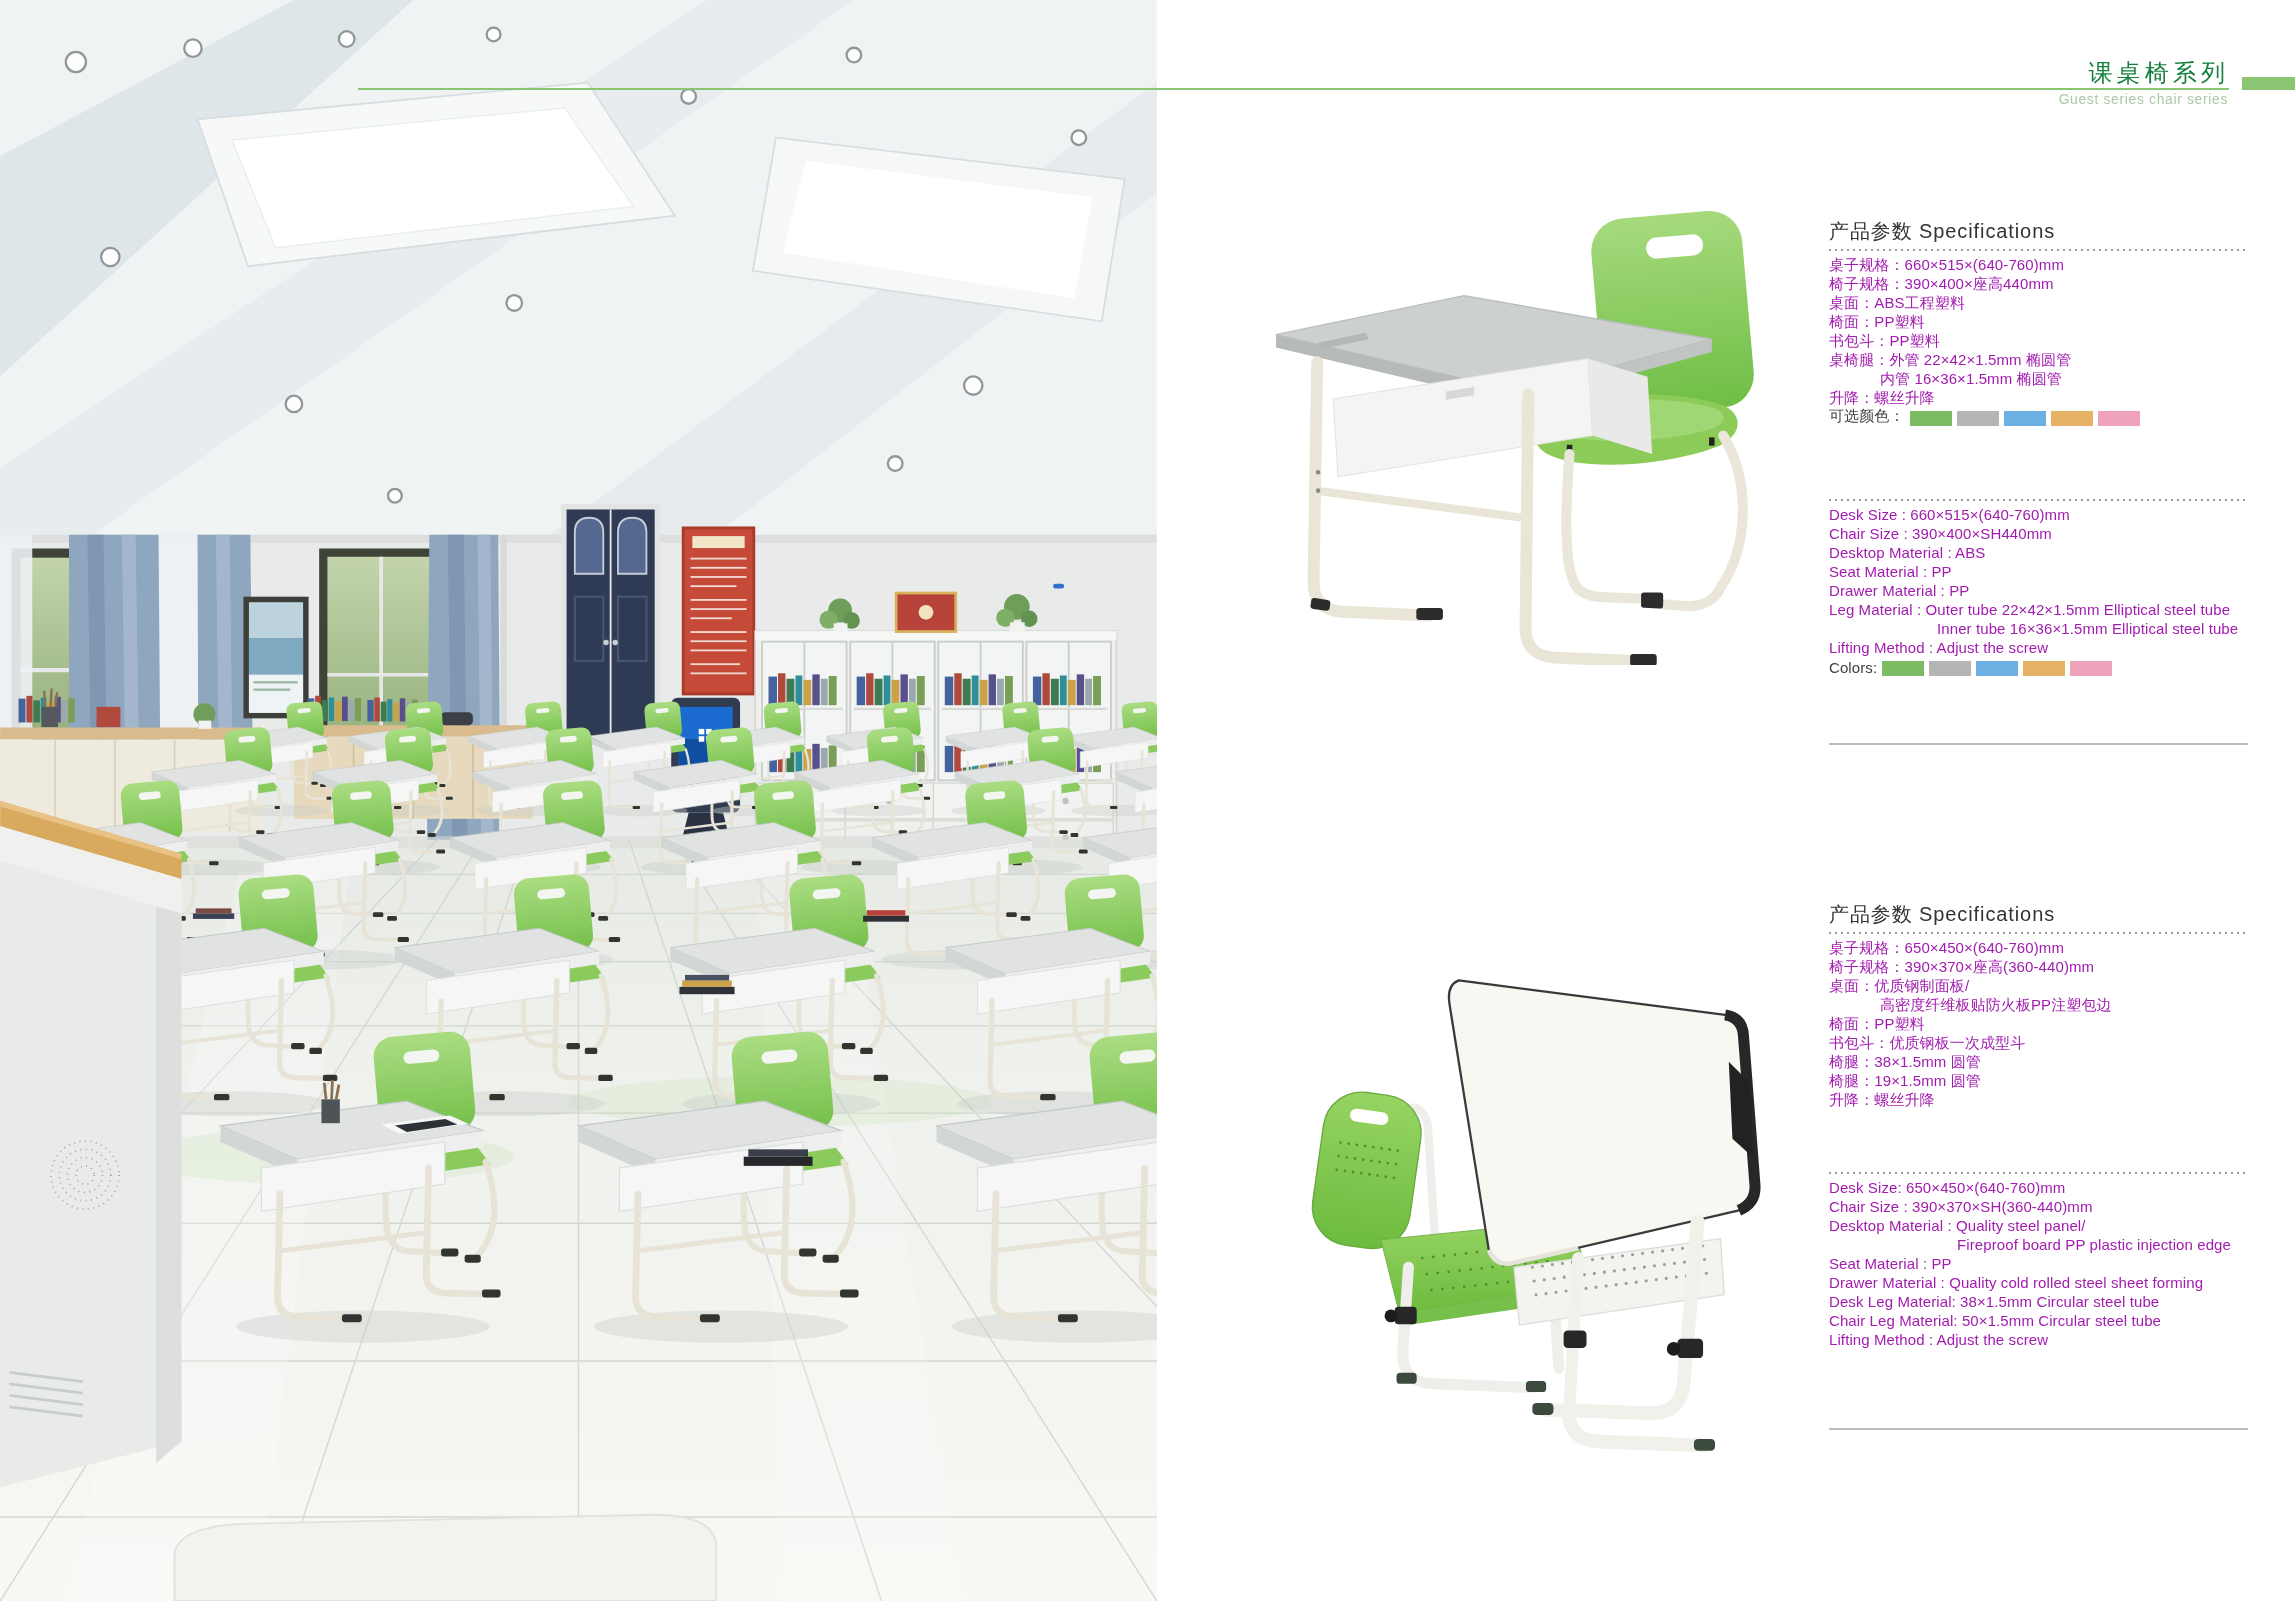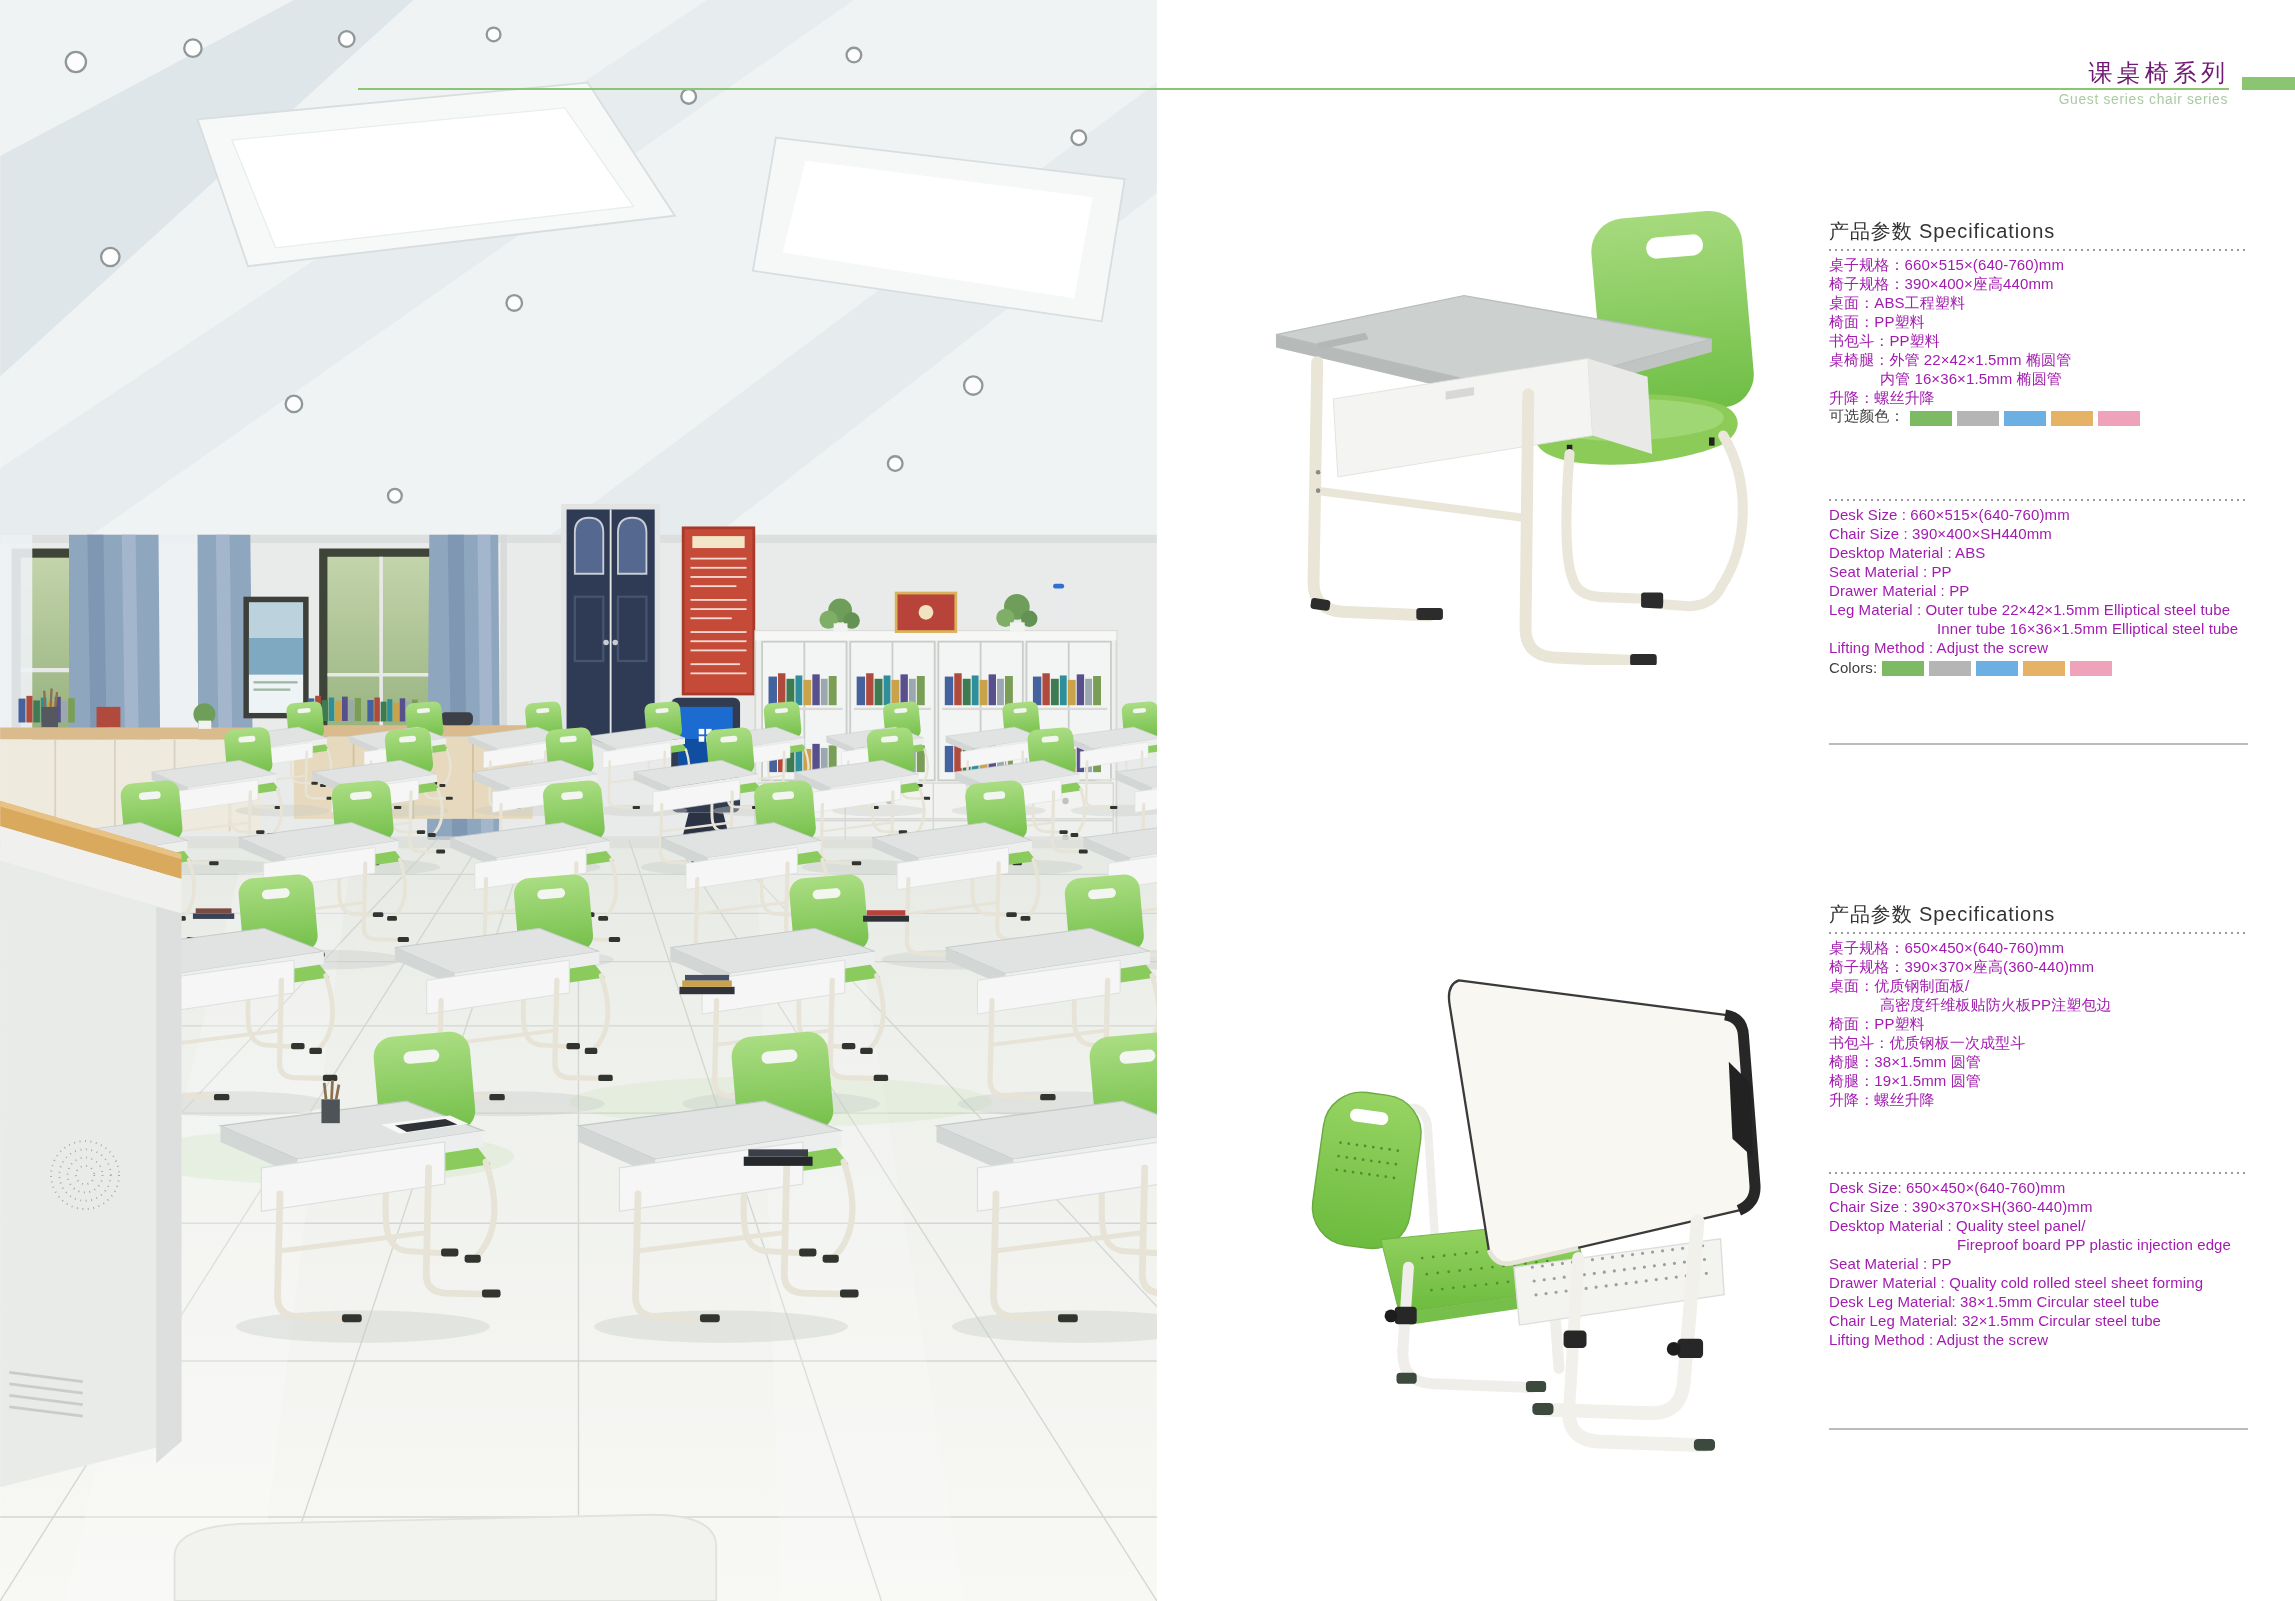--- a/index.html
+++ b/index.html
@@ -3,21 +3,21 @@
 <meta charset="utf-8">
 <style>
   html,body{margin:0;padding:0;background:#ffffff;}
   body{
     width:2309px;height:1601px;position:relative;overflow:hidden;
     font-family:"Liberation Sans","DejaVu Sans",sans-serif;color:#3f3f3f;
   }
   
   #page-title{
     position:absolute;top:57px;right:80px;
-    font-size:24px;letter-spacing:4.1px;color:#701a75;font-weight:400;white-space:nowrap;
+    font-size:24px;letter-spacing:4.1px;color:#15803d;font-weight:400;white-space:nowrap;
   }
   #header-rule{
     position:absolute;left:358px;top:88px;width:1871px;height:2.3px;background:#8cc572;z-index:5;
   }
   #header-accent{
     position:absolute;left:2242px;top:77px;width:67px;height:13.3px;background:#8cc572;z-index:5;
   }
   #page-subtitle{
     position:absolute;top:92px;right:81px;
     font-size:13.8px;letter-spacing:0.7px;color:#a9caa2;font-weight:400;white-space:nowrap;
@@ -648,18 +648,18 @@
   </div>
   <div class="dotted-rule gap-to-en-b"></div>
   <div class="spec-lines">
     <div class="spec-line">Desk Size: 650×450×(640-760)mm</div>
     <div class="spec-line">Chair Size : 390×370×SH(360-440)mm</div>
     <div class="spec-line">Desktop Material : Quality steel panel/</div>
     <div class="spec-line indent-en-b">Fireproof board PP plastic injection edge</div>
     <div class="spec-line">Seat Material : PP</div>
     <div class="spec-line">Drawer Material : Quality cold rolled steel sheet forming</div>
     <div class="spec-line">Desk Leg Material: 38×1.5mm Circular steel tube</div>
-    <div class="spec-line">Chair Leg Material: 32×1.5mm Circular steel tube</div>
+    <div class="spec-line">Chair Leg Material: 50×1.5mm Circular steel tube</div>
     <div class="spec-line">Lifting Method : Adjust the screw</div>
   </div>
   <div class="solid-rule"></div>
 </section>
 
 
 </body></html>

